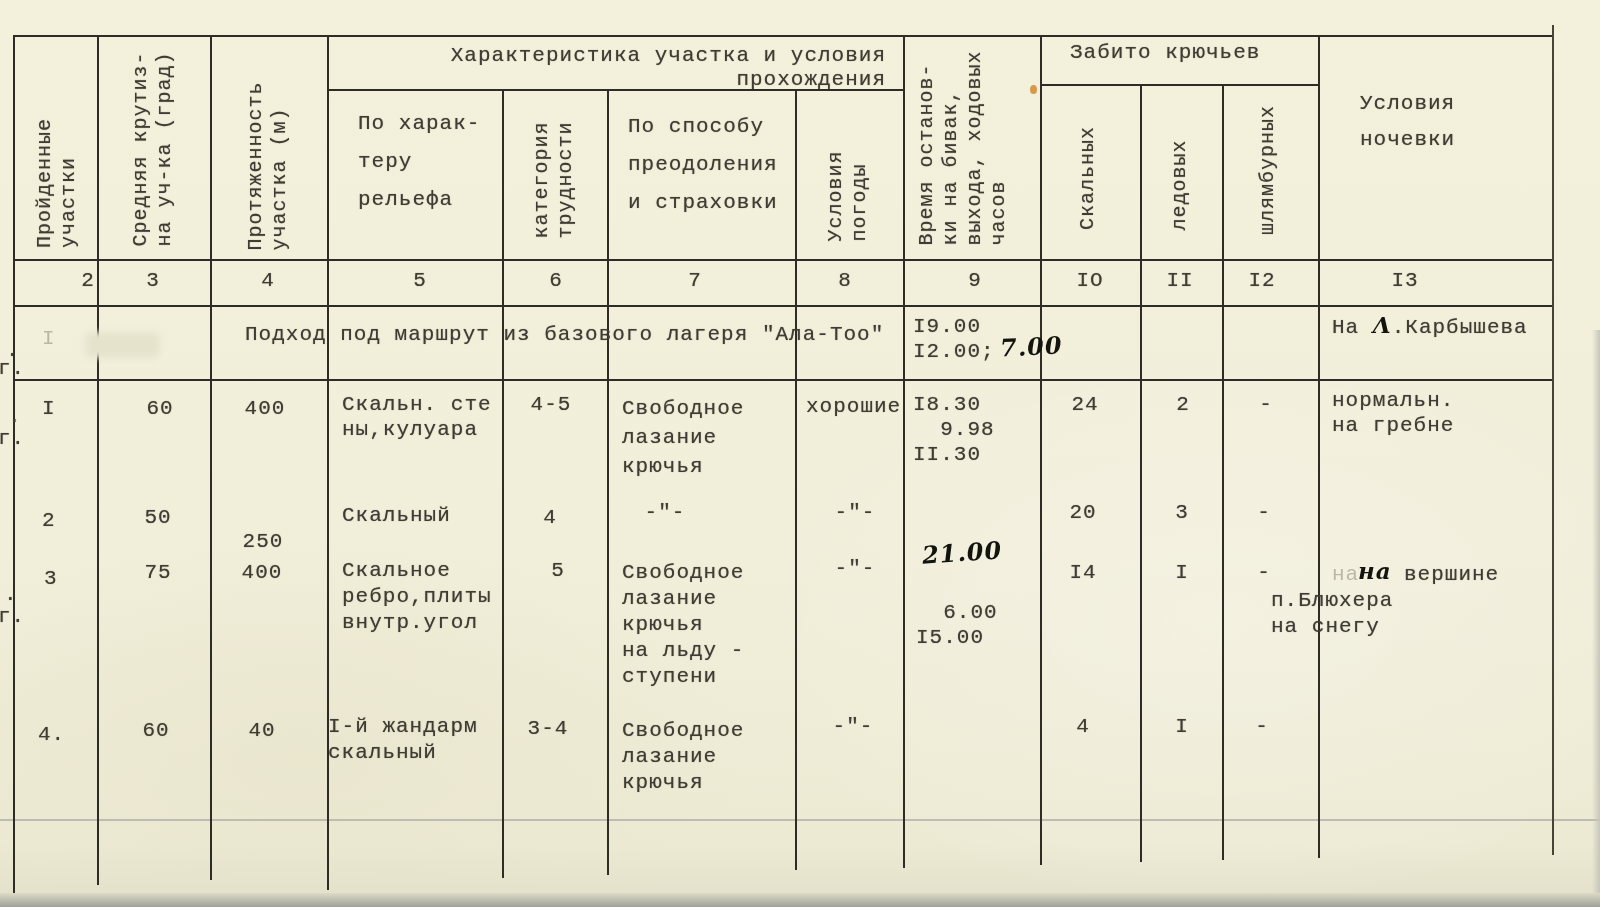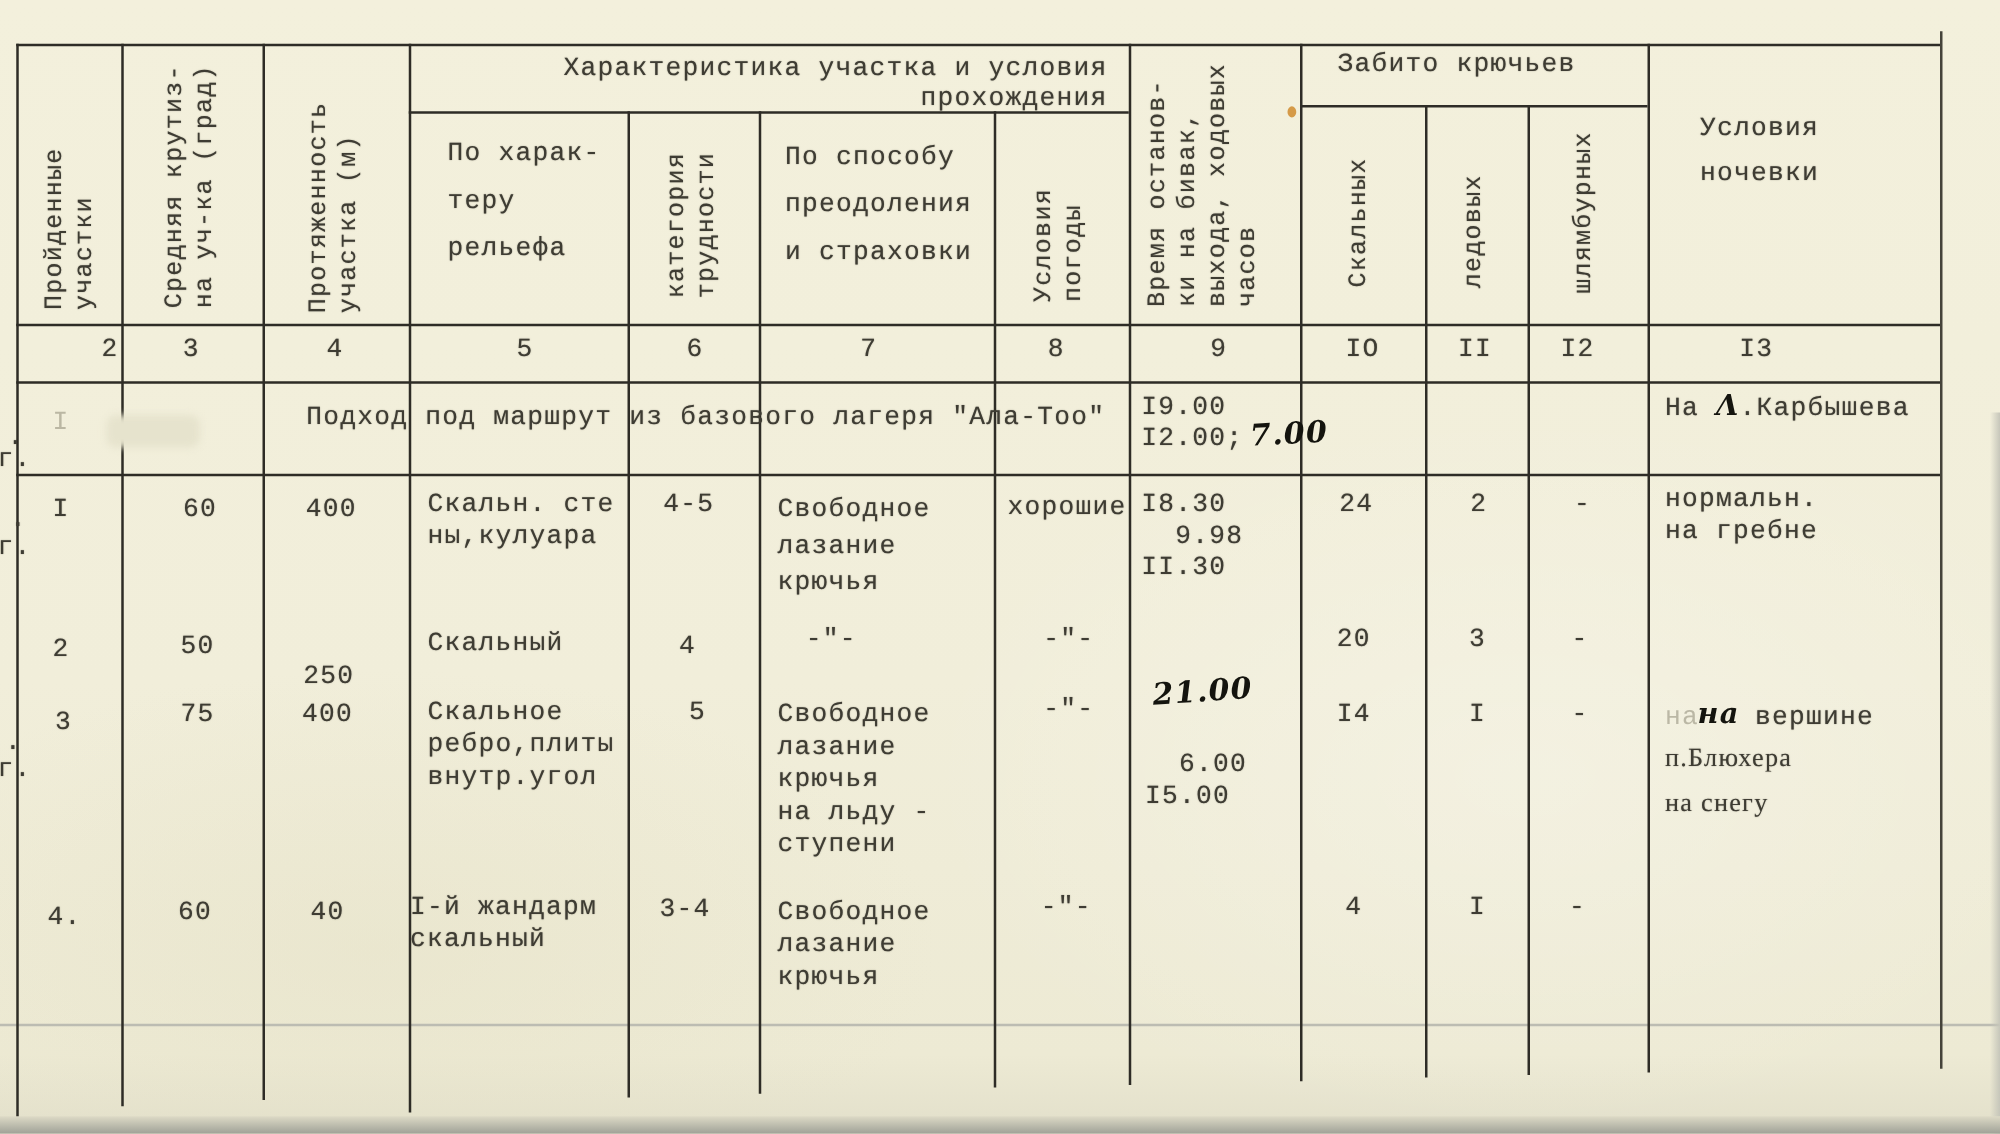--- a/index.html
+++ b/index.html
@@ -171,21 +171,21 @@
 <div class="tx num" style="left:855px;top:556px;">-"-</div>
 <div class="tx hand" style="left:922px;top:540px;font-size:24px;transform:rotate(-4deg);">21.00</div>
 <div class="tx pres" style="left:916px;top:564px;line-height:25px;margin-top:36px;">  6.00
 I5.00</div>
 <div class="tx num" style="left:1083px;top:560px;">I4</div>
 <div class="tx num" style="left:1182px;top:560px;">I</div>
 <div class="tx num" style="left:1264px;top:560px;">-</div>
 <div class="tx faint" style="left:1332px;top:562px;">на</div>
 <div class="tx hand" style="left:1358px;top:558px;font-size:23px;">на</div>
 <div class="tx" style="left:1404px;top:562px;">вершине</div>
-<div class="tx pre" style="left:1332px;top:588px;line-height:36px;font-family:Liberation Serif, serif;">п.Блюхера
+<div class="tx pre" style="left:1271px;top:588px;line-height:26px;">п.Блюхера
 на снегу</div>
 
 <div class="tx" style="left:38px;top:722px;">4.</div>
 <div class="tx num" style="left:156px;top:718px;">60</div>
 <div class="tx num" style="left:262px;top:718px;">40</div>
 <div class="tx pre" style="left:328px;top:714px;line-height:26px;">I-й жандарм
 скальный</div>
 <div class="tx num" style="left:548px;top:716px;">3-4</div>
 <div class="tx pre" style="left:622px;top:718px;line-height:26px;">Свободное
 лазание

